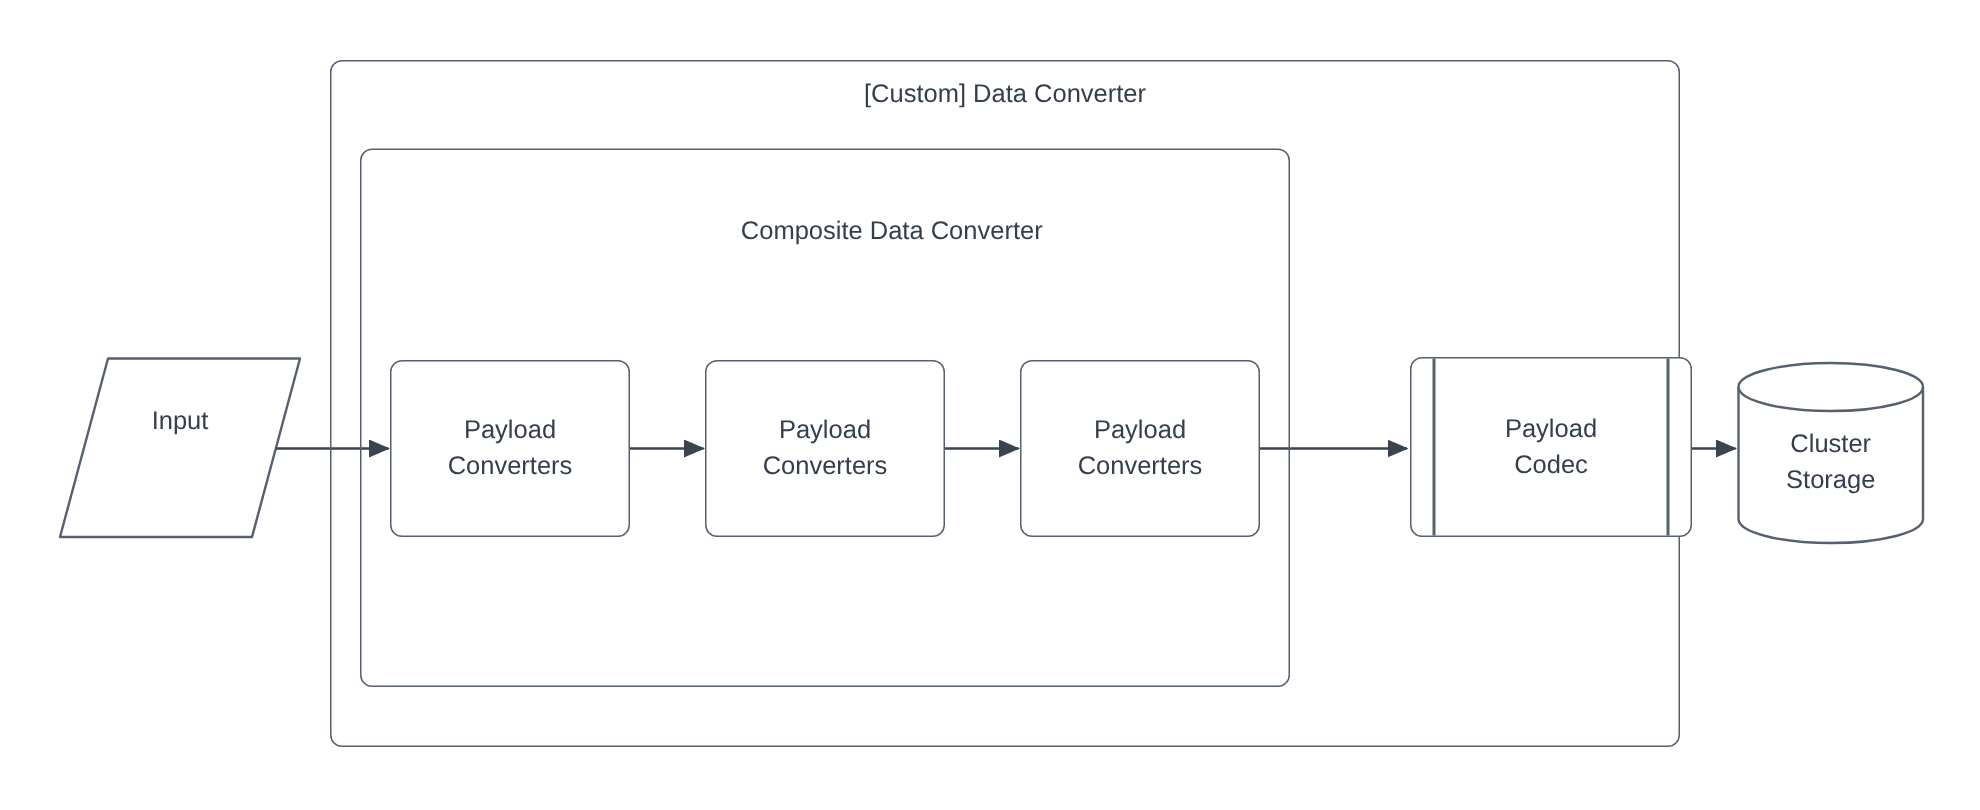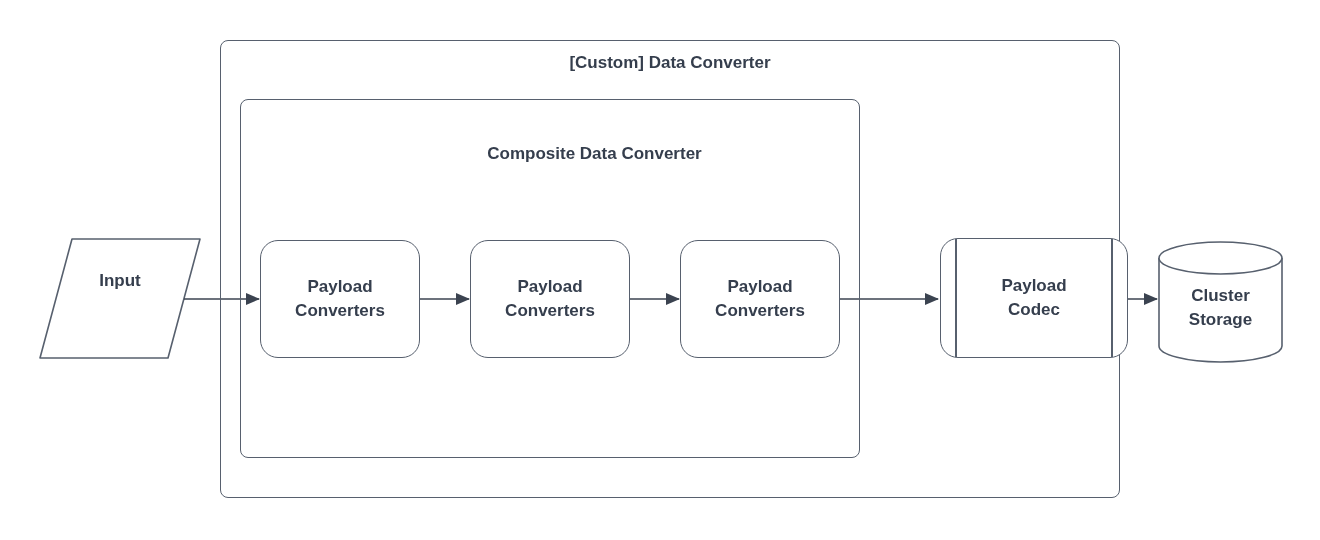--- a/index.html
+++ b/index.html
@@ -8,21 +8,20 @@
     background: #ffffff;
   }
   .canvas {
     position: relative;
     width: 1320px;
     height: 540px;
     background: #ffffff;
     font-family: "Liberation Sans", sans-serif;
     color: #353e4d;
     overflow: hidden;
-    font-weight: bold;
   }
   .shapes-svg {
     position: absolute;
     left: 0;
     top: 0;
     width: 1320px;
     height: 540px;
   }
   .box {
     position: absolute;
@@ -32,21 +31,20 @@
     box-sizing: border-box;
   }
   .group-box {
     background: transparent;
   }
   .node-box {
     display: flex;
     align-items: center;
     justify-content: center;
     text-align: center;
-    border-radius: 18px;
   }
   .node-label {
     font-size: 17px;
     line-height: 24px;
     color: #353e4d;
   }
   .w100 { width: 104px; }
   .w90  { width: 92px; }
   .group-title {
     position: absolute;

